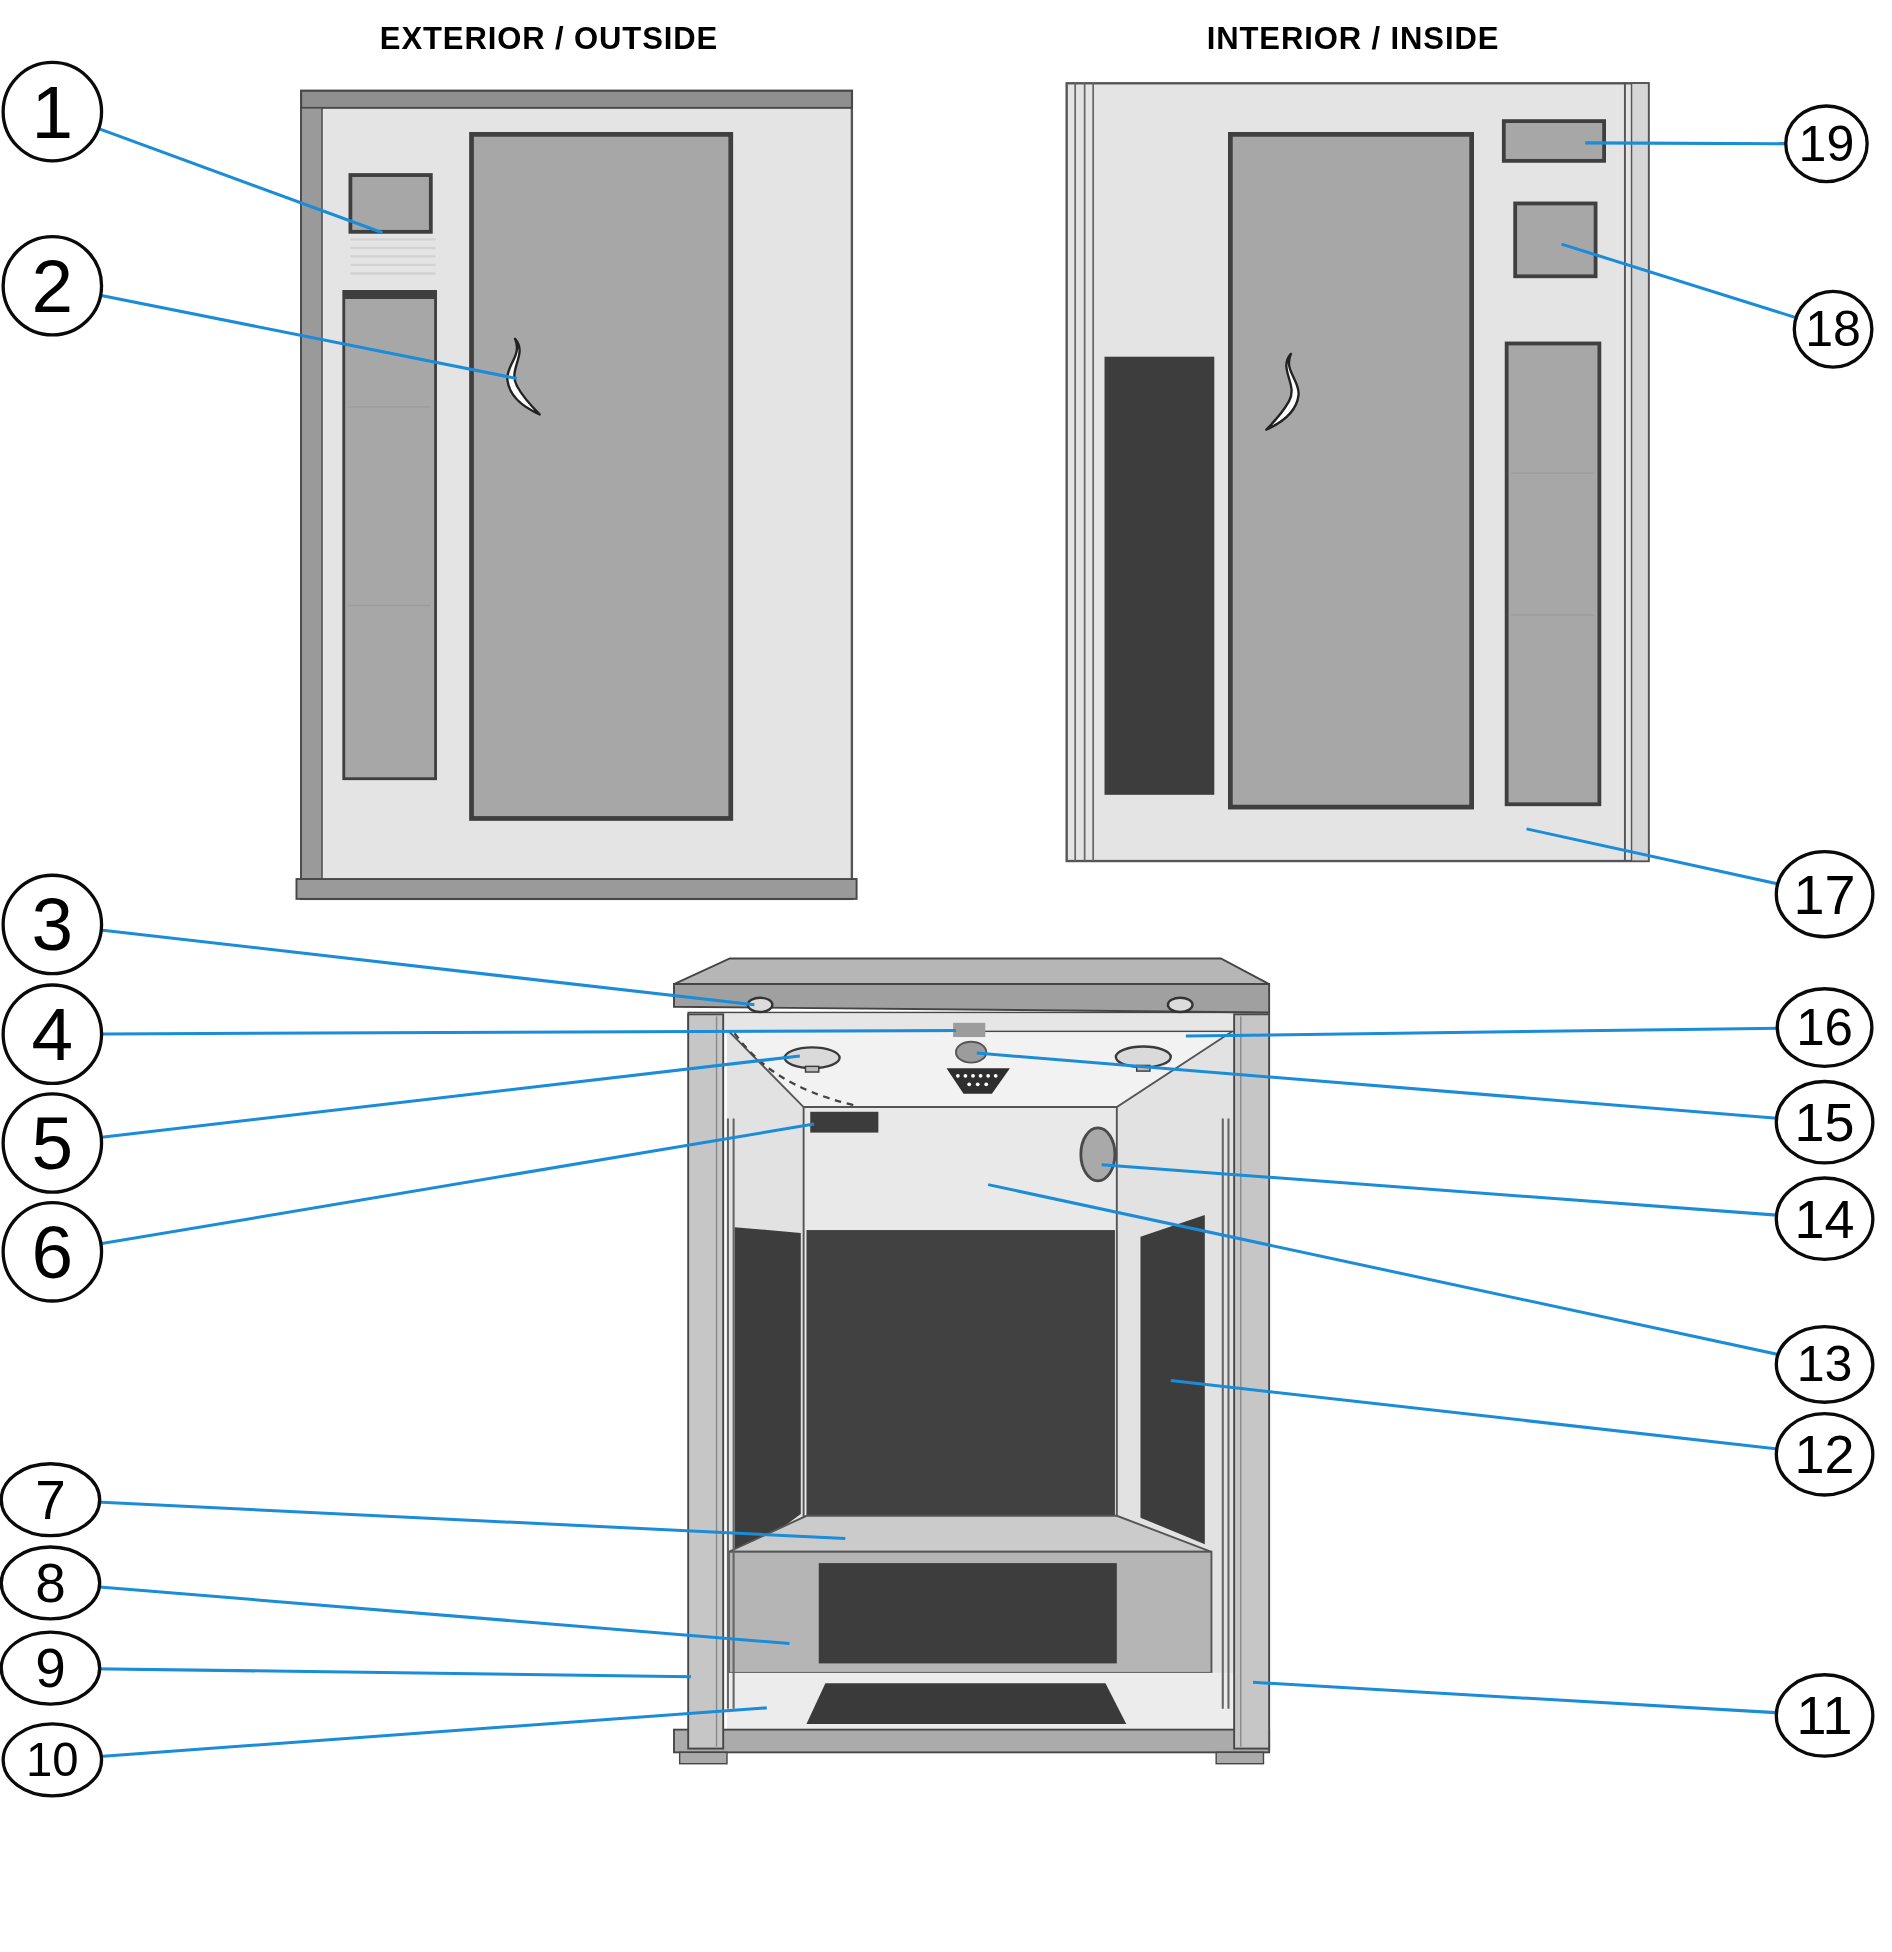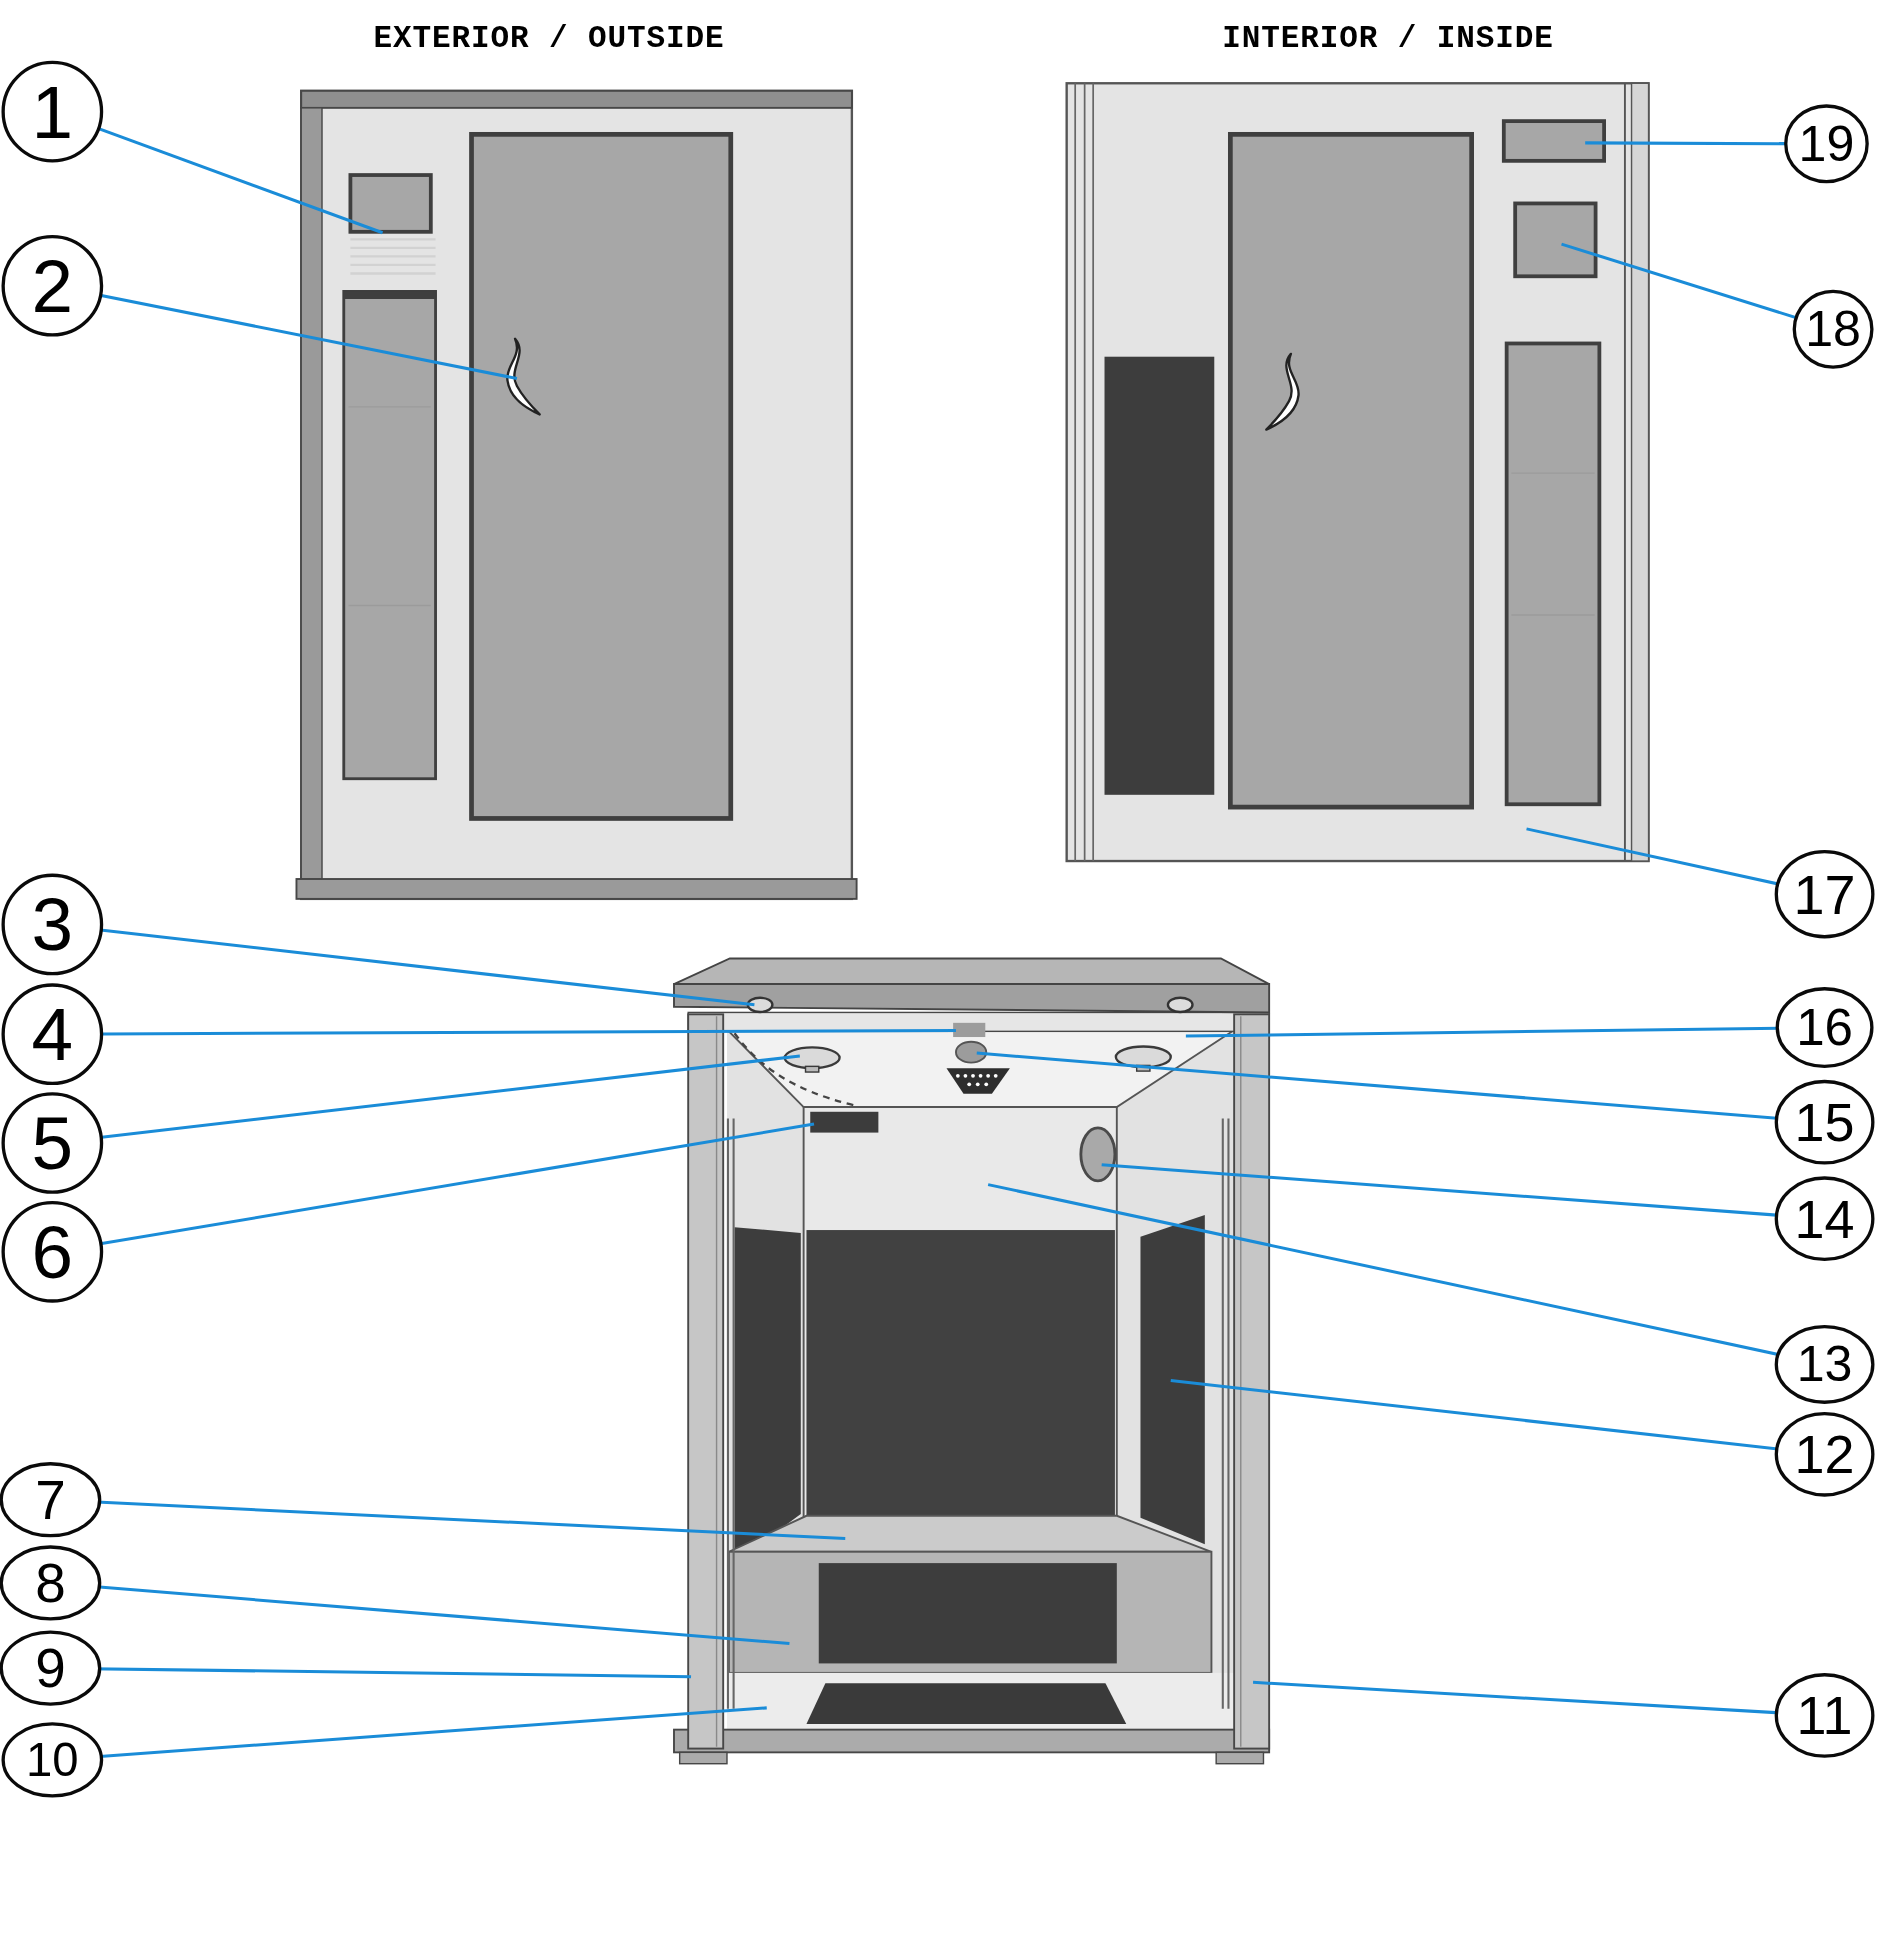--- a/index.html
+++ b/index.html
@@ -1,21 +1,21 @@
 <!DOCTYPE html>
 <html style="font-size:15px"><head>
 <meta charset="utf-8">
 <style>
   html,body{margin:0;padding:0;background:#ffffff;}
   .stage{position:relative;width:1893px;height:1952px;background:#ffffff;overflow:hidden;
          font-family:"Liberation Sans",sans-serif;}
   .title{position:absolute;top:21px;width:416px;text-align:center;
          font:700 31px/1.15 "Liberation Sans",sans-serif;letter-spacing:0.9px;color:#000;}
-  .title-ext{left:341px;font-family:Liberation Mono, monospace;}
-  .title-int{left:1180px;font-family:Liberation Mono, monospace;}
+  .title-ext{left:341px;}
+  .title-int{left:1145px;}
   svg{position:absolute;left:0;top:0;}
   text.callout-num{font-family:"Liberation Sans",sans-serif;fill:#000;}
 </style>
 </head>
 <body>
 
 <div class="stage">
 
   <div class="title title-ext">EXTERIOR / OUTSIDE</div>
   <div class="title title-int">INTERIOR / INSIDE</div>

